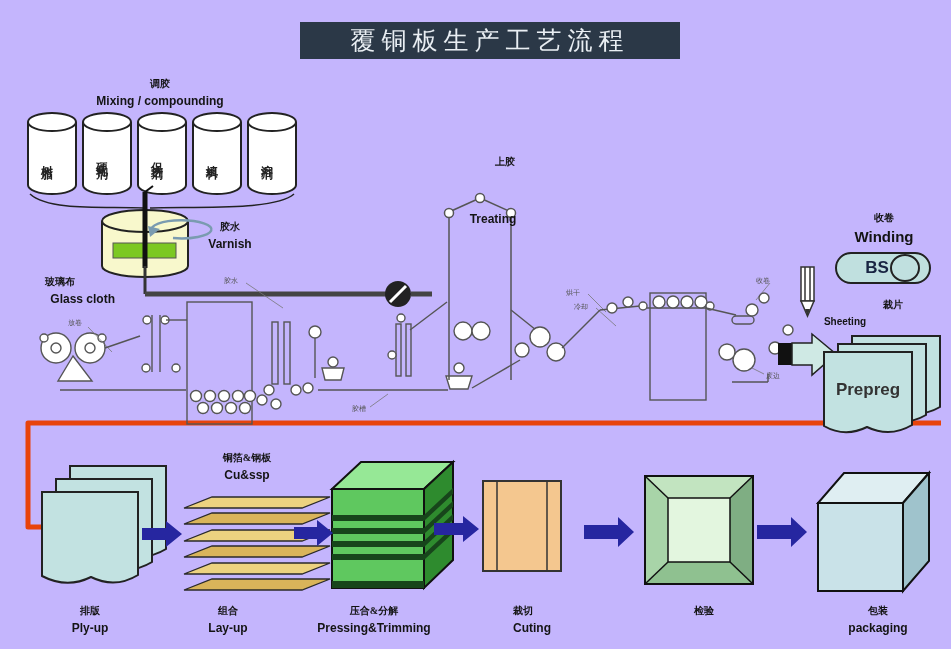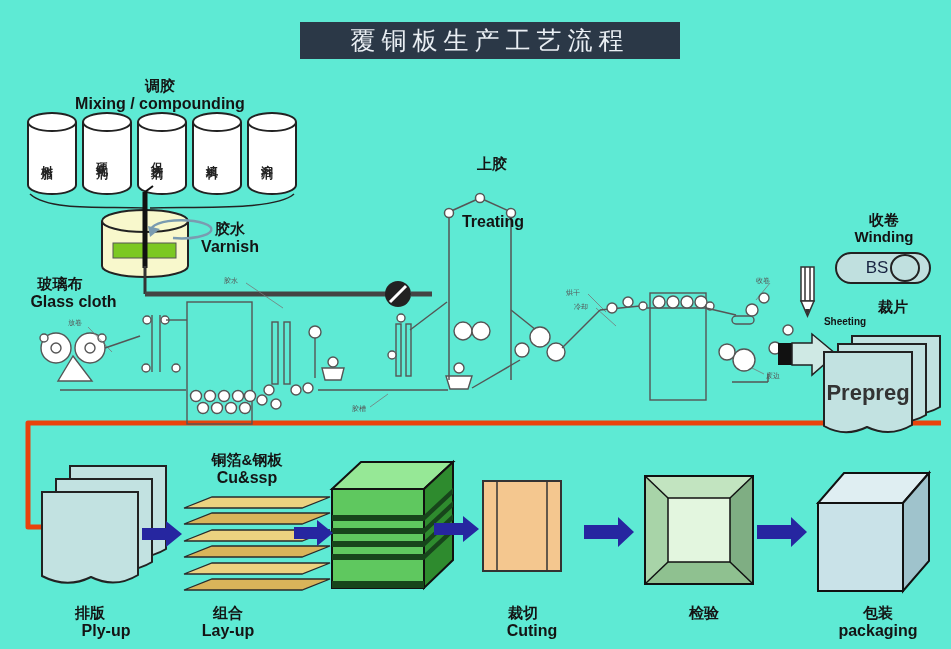--- a/index.html
+++ b/index.html
@@ -1,34 +1,34 @@
 <!DOCTYPE html>
 <html><head>
 <meta charset="utf-8">
 <style>
   html,body{margin:0;padding:0;background:#fff;}
-  .stage{position:relative;width:951px;height:649px;background:#5eead4;
+  .stage{position:relative;width:951px;height:649px;background:#c4b5fd;
          font-family:"Liberation Sans",sans-serif;overflow:hidden;}
   .stage > svg{position:absolute;left:0;top:0;}
   .lbl{position:absolute;font-weight:bold;color:#141414;text-align:center;
        line-height:1.12;white-space:nowrap;}
-  .cn{font-size:15px;}
-  .en{font-size:16px;}
+  .cn{font-size:10px;font-family:Liberation Serif, serif;}
+  .en{font-size:12px;}
   #title-banner{position:absolute;left:300px;top:22px;width:380px;height:37px;
        background:#2b3847;color:#e9eef3;text-align:center;line-height:37px;
        font-family:"DejaVu Serif","Liberation Serif",serif;
        font-size:25px;letter-spacing:6px;}
   .vtext{position:absolute;writing-mode:vertical-rl;text-orientation:upright;
        font-size:12px;font-weight:bold;letter-spacing:2px;color:#222;
        text-align:center;line-height:1;}
   .note{position:absolute;font-size:7px;color:#555;white-space:nowrap;}
   .roll-text{position:absolute;left:856px;top:258px;width:42px;height:21px;
-       font-size:17px;font-weight:400;color:#182442;text-align:center;}
+       font-size:17px;font-weight:700;color:#182442;text-align:center;}
   .prepreg-text{position:absolute;left:826px;top:380px;width:84px;
-       font-size:22px;font-weight:600;color:#333;text-align:center;}
+       font-size:17px;font-weight:600;color:#333;text-align:center;}
 </style>
 </head>
 <body>
 
 <div class="stage">
 
 <svg width="951" height="649" viewBox="0 0 951 649">
 
   <g>
     <polyline points="941,423 28,423 28,527 62,527" fill="none" stroke="#e8430c" stroke-width="5" stroke-linejoin="round"></polyline>
@@ -299,40 +299,42 @@
 <div class="vtext" style="left:41px;top:132px;height:50px;">树脂</div>
 <div class="vtext" style="left:96px;top:128px;height:56px;">硬化剂</div>
 <div class="vtext" style="left:151px;top:128px;height:56px;">促进剂</div>
 <div class="vtext" style="left:206px;top:132px;height:50px;">填料</div>
 <div class="vtext" style="left:261px;top:132px;height:50px;">溶剂</div>
 
 <div class="lbl cn" style="left:180px;top:221px;width:100px;">胶水</div>
 <div class="lbl en" style="left:180px;top:238px;width:100px;">Varnish</div>
 
 <div class="lbl cn" style="left:10px;top:276px;width:100px;">玻璃布</div>
-<div class="lbl en" style="left:16px;top:293px;width:115px;">Glass cloth</div>
-
-<div class="lbl cn" style="left:442px;top:156px;width:100px;">上胶</div>
+<div class="lbl en" style="left:0px;top:293px;width:115px;text-align:right;">Glass cloth</div>
+
+<div class="lbl cn" style="left:455px;top:156px;width:100px;">上胶</div>
 <div class="lbl en" style="left:443px;top:173px;width:100px;margin-top:40px;">Treating</div>
 
 <div class="lbl cn" style="left:834px;top:212px;width:100px;">收卷</div>
 <div class="lbl en" style="left:834px;top:229px;width:100px;font-size:15px;">Winding</div>
 <div class="roll-text">BS</div>
 
 <div class="lbl cn" style="left:843px;top:299px;width:100px;">裁片</div>
 <div class="lbl en" style="left:795px;top:316px;width:100px;font-size:10px;">Sheeting</div>
 <div class="prepreg-text">Prepreg</div>
 
 <div class="lbl cn" style="left:177px;top:452px;width:140px;">铜箔&amp;钢板</div>
 <div class="lbl en" style="left:177px;top:469px;width:140px;">Cu&amp;ssp</div>
 
 <div class="lbl cn" style="left:30px;top:605px;width:120px;">排版</div>
-<div class="lbl en" style="left:46px;top:622px;width:120px;">Ply-up</div>
+<div class="lbl en" style="left:30px;top:622px;width:120px;">Ply-up</div>
 <div class="lbl cn" style="left:168px;top:605px;width:120px;">组合</div>
 <div class="lbl en" style="left:168px;top:622px;width:120px;">Lay-up</div>
+<div class="lbl cn" style="left:284px;top:605px;width:180px;">压合&amp;分解</div>
+<div class="lbl en" style="left:284px;top:622px;width:180px;">Pressing&amp;Trimming</div>
 <div class="lbl cn" style="left:463px;top:605px;width:120px;">裁切</div>
 <div class="lbl en" style="left:472px;top:622px;width:120px;text-align:center;">Cuting</div>
 <div class="lbl cn" style="left:634px;top:605px;width:140px;">检验</div>
 <div class="lbl cn" style="left:808px;top:605px;width:140px;">包装</div>
 <div class="lbl en" style="left:808px;top:622px;width:140px;">packaging</div>
 
 <div class="note" style="left:68px;top:318px;">放卷</div>
 <div class="note" style="left:224px;top:276px;">胶水</div>
 <div class="note" style="left:566px;top:288px;">烘干</div>
 <div class="note" style="left:574px;top:302px;">冷却</div>

